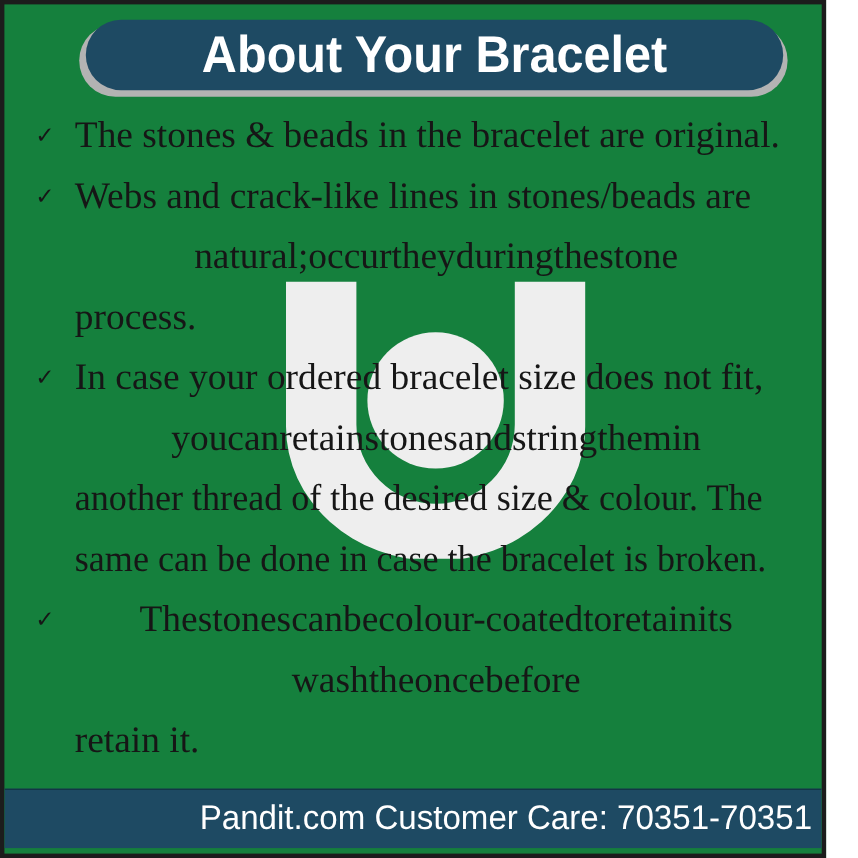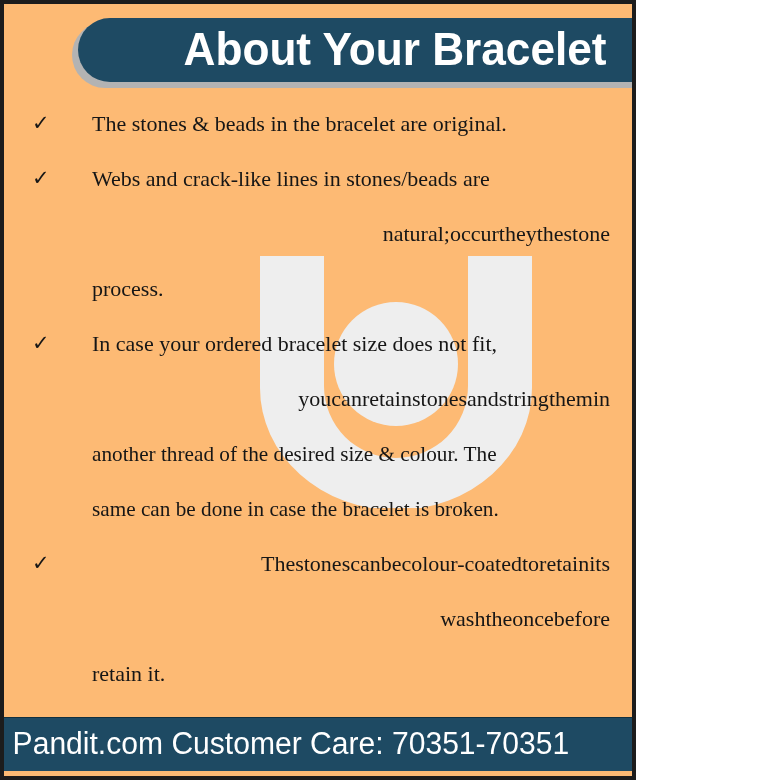--- a/index.html
+++ b/index.html
@@ -10,25 +10,25 @@
   body {
     width: 780px;
     height: 780px;
     font-family: "Liberation Serif", "DejaVu Serif", serif;
     overflow: hidden;
   }
 
   
   #page {
     position: relative;
-    width: 636px;
+    width: 751px;
     height: 780px;
     box-sizing: border-box;
     border: 4px solid #1c1c1c;
-    background: #fdba74;
+    background: #15803d;
     overflow: hidden;
   }
 
   
   #watermark {
     position: absolute;
     left: 248px;
     top: 252px;
     width: 288px;
     height: 252px;
@@ -99,52 +99,51 @@
     text-align: left;
     padding-left: 14px;
     box-sizing: border-box;
     font-family: "DejaVu Sans", sans-serif;
     font-size: 21px;
     line-height: 55px;
     color: #161616;
   }
   .bullet-text {
     flex: 1 1 auto;
-    font-size: 22px;
+    font-size: 34px;
     line-height: 55px;
     color: #161616;
     text-align: justify;
     text-justify: inter-word;
     padding-right: 6px;
-    margin-left: 24px;
   }
   .bullet-text > .ln {
     display: block;
     white-space: nowrap;
   }
   
   .bullet-text > .ln.j {
     display: flex;
-    justify-content: flex-end;
+    justify-content: center;
   }
   .bullet-text > .ln.j > span { white-space: pre; }
   .ln.cond { transform: scaleX(0.965); transform-origin: left center; }
 
   
   #footer {
     position: absolute;
     left: 0px;
     right: 0px;
     bottom: 5px;
     height: 53px;
     background: #1e4a63;
     border-top: 1px solid #12303f;
     display: flex;
     align-items: center;
-    justify-content: flex-start;
+    justify-content: flex-end;
     z-index: 3;
   }
   #footer-text {
     font-family: "Liberation Sans", "DejaVu Sans", sans-serif;
     font-size: 31px;
     color: #ffffff;
     white-space: nowrap;
     transform: scaleX(0.97);
     padding-bottom: 2px;
   }
@@ -180,20 +179,21 @@
     </div>
 
     <div class="bullet-row">
       <div class="tick">✓</div>
       <div class="bullet-text">
         <span class="ln">Webs and crack-like lines in stones/beads are</span>
         <span class="ln j">
           <span>natural;</span>
           <span>occur</span>
           <span>they</span>
+          <span>during</span>
           <span>the</span>
           <span>stone</span>
         </span>
         <span class="ln">process.</span>
       </div>
     </div>
 
     <div class="bullet-row">
       <div class="tick">✓</div>
       <div class="bullet-text">

